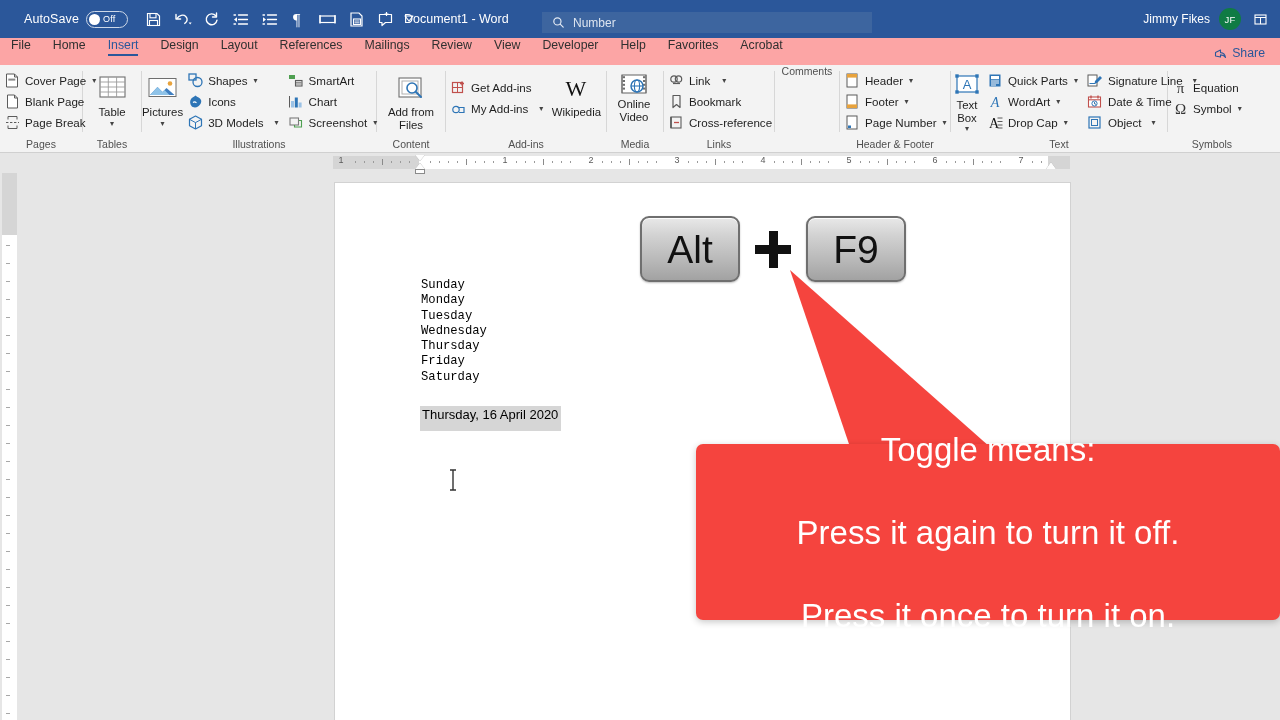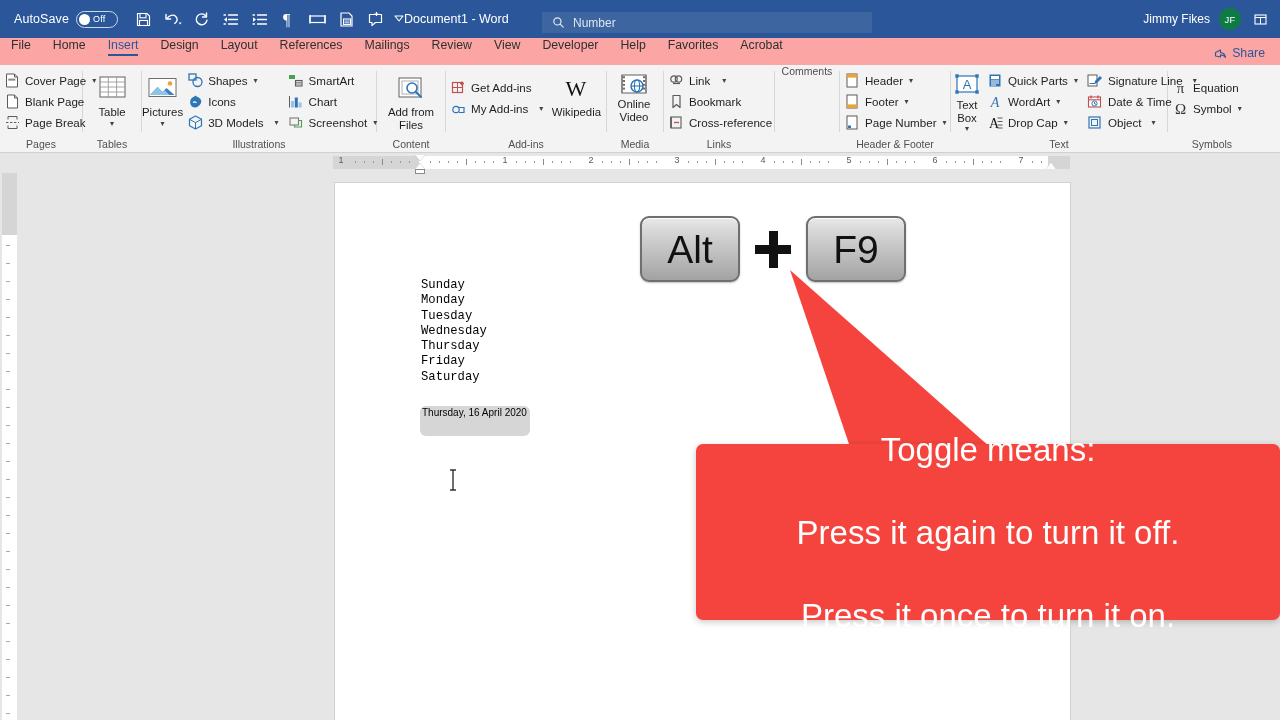--- a/index.html
+++ b/index.html
@@ -10,21 +10,21 @@
     background: #e6e6e6;
   }
   #app { position: relative; width: 1280px; height: 720px; }
 
   
   .titlebar {
     position: absolute; top: 0; left: 0; width: 1280px; height: 38px;
     background: #2b579a; display: flex; align-items: center;
     color: #fff; font-size: 12px;
   }
-  .autosave-wrap { display: flex; align-items: center; margin-left: 14px; gap: 7px; }
+  .autosave-wrap { display: flex; align-items: center; margin-left: 24px; gap: 7px; }
   .autosave-label { font-size: 12.5px; color: #fff; letter-spacing: .1px; }
   .autosave-toggle {
     width: 42px; height: 17px; border-radius: 9px;
     border: 1.3px solid #cdd8e8; background: #2b579a;
     display: flex; align-items: center; padding: 0 2px; gap: 3px;
   }
   .autosave-knob { width: 11px; height: 11px; border-radius: 50%; background: #fff; flex: none; }
   .autosave-off { font-size: 9px; color: #fff; letter-spacing: .2px; }
 
   .qat { display: flex; align-items: center; margin-left: 12px; gap: 3px; }
@@ -146,21 +146,21 @@
   .page {
     position: absolute; top: 30px; left: 335px; width: 735px; height: 537px;
     background: #fff; box-shadow: 0 0 0 1px #d2d2d2;
   }
   .doctext {
     position: absolute; left: 86px; top: 95px;
     font-family: "Liberation Mono", monospace; font-size: 12.2px; line-height: 15.3px; color: #000;
   }
   .datefield {
     position: absolute; left: 85px; top: 223px;
-    background: #d6d6d6; font-size: 10px; color: #000; padding: 1px 3px 18px 2px; border-radius: 6px;
+    background: #d6d6d6; font-size: 13px; color: #000; padding: 1px 3px 9px 2px;
   }
   .caret-ibeam { position: absolute; left: 112px; top: 286px; }
 
   
   .kbkey {
     position: absolute; border-radius: 9px;
     background: linear-gradient(180deg, #e8e8e8 0%, #d2d2d2 28%, #b7b7b7 70%, #a2a2a2 100%);
     border: 2.5px solid #6f6f6f;
     display: flex; align-items: center; justify-content: center;
     box-shadow: inset 0 1px 0 rgba(255,255,255,.85), 0 1px 2px rgba(0,0,0,.25);

